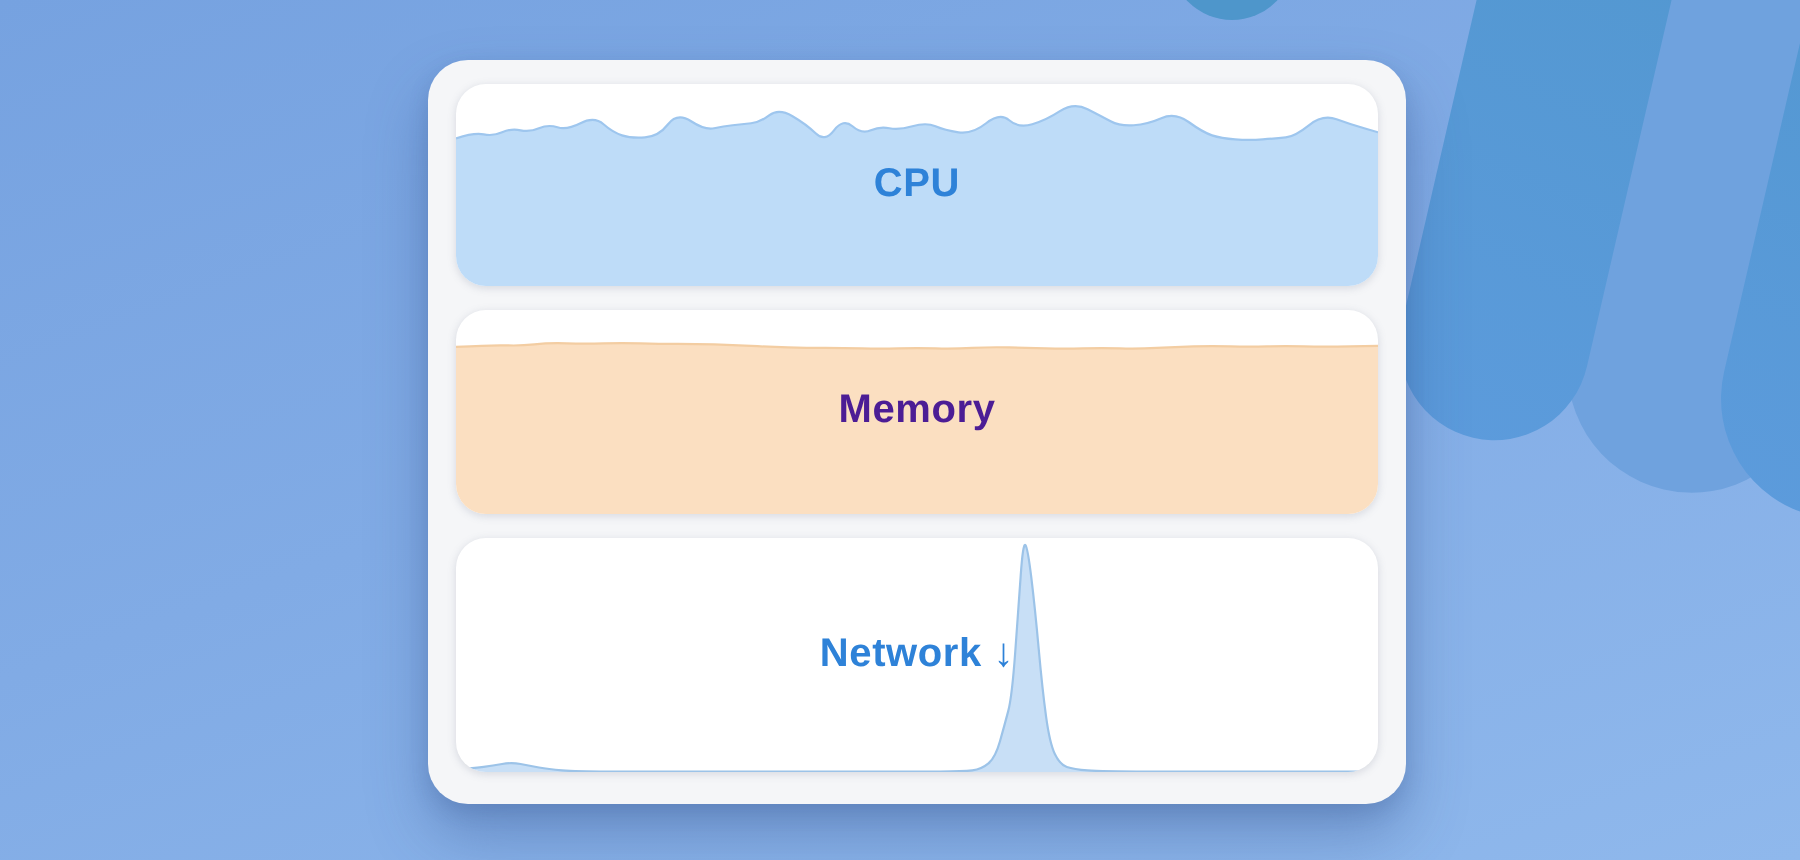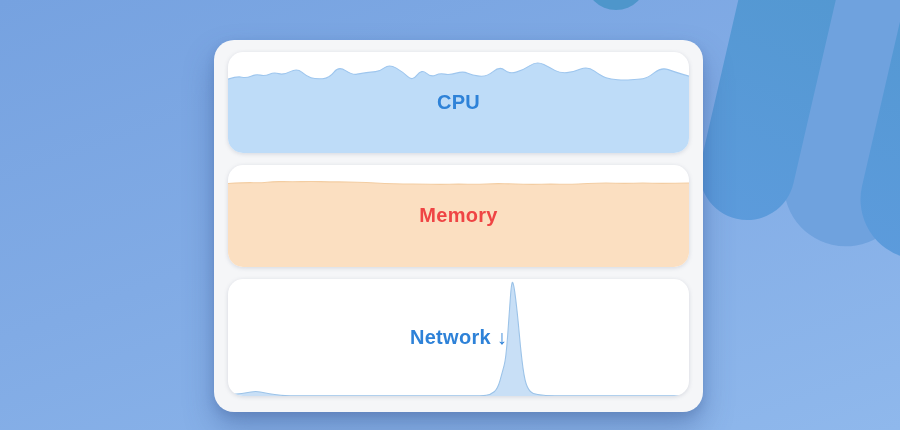--- a/index.html
+++ b/index.html
@@ -9,21 +9,21 @@
     background:linear-gradient(160deg,#76A2E0 0%,#81ABE5 45%,#8FB8EC 100%);
   }
   
   .stripe{position:absolute;border-radius:70px;}
   .stripe-light{left:816px;top:-160px;width:124px;height:410px;transform:rotate(13deg);}
   .stripe-big{left:734px;top:-176px;width:95px;height:400px;border-radius:48px;transform:rotate(13deg);}
   .stripe-right{left:892px;top:-137px;width:120px;height:400px;border-radius:60px;transform:rotate(13deg);}
   .stripe-cap{left:585px;top:-52px;width:62px;height:62px;border-radius:50%;}
   
   .card{
-    position:absolute;left:214px;top:40px;width:489px;height:372px;
+    position:absolute;left:214px;top:30px;width:489px;height:372px;
     box-sizing:border-box;background:#F5F6F8;border-radius:20px;
     padding:12px 14px 16px 14px;display:flex;flex-direction:column;gap:12px;
     box-shadow:0 16px 30px rgba(45,75,135,.35),0 4px 10px rgba(45,75,135,.18);
   }
   .panel{
     position:relative;border-radius:15px;background:#ffffff;overflow:hidden;
     box-shadow:0 1px 4px rgba(100,110,135,.22);
   }
   .panel.h-cpu{height:106px;}
   .panel.h-mem{height:108px;}
@@ -50,21 +50,21 @@
         <path d="M 0 27 Q 2 24 3 25 Q 4 26 5 24 Q 6 22 7 23 Q 8 24 9 22 Q 10 20 11 21.5 Q 12 23 13.5 19.5 Q 15 16 16 20 Q 17 24 18 25.5 Q 19 27 20.5 26.5 Q 22 26 23 20 Q 24 14 25.5 18.5 Q 27 23 28 22 Q 29 21 30 20.5 Q 31 20 32 19.5 Q 33 19 34 15.5 Q 35 12 36.5 16 Q 38 20 39 24.5 Q 40 29 41 23 Q 42 17 43 21 Q 44 25 45 23 Q 46 21 47 22 Q 48 23 49.5 21 Q 51 19 52 21 Q 53 23 54.5 24 Q 56 25 57.5 19.5 Q 59 14 60 18 Q 61 22 62.5 20 Q 64 18 65.5 13.5 Q 67 9 68.5 12.5 Q 70 16 71 18.5 Q 72 21 73.5 20.5 Q 75 20 76.5 17 Q 78 14 79.5 19 Q 81 24 82 25.5 Q 83 27 84.5 27.5 Q 86 28 87.5 27.5 Q 89 27 90 26.5 Q 91 26 92.5 20.5 Q 94 15 95.5 17.5 Q 97 20 98.5 22 L 100 24" fill="none" stroke="#9EC6EE" stroke-width="1.1" vector-effect="non-scaling-stroke"></path>
       </svg>
     <div class="panel-label" style="color: rgb(46, 130, 216);">CPU</div>
   </div>
 
   <div class="panel h-mem">
     <svg class="chart" viewBox="0 0 100 100" preserveAspectRatio="none">
         <path d="M 0 18 Q 4 17 5.5 17.25 Q 7 17.5 8.5 16.75 Q 10 16 12 16.25 Q 14 16.5 16 16.25 Q 18 16 20 16.25 Q 22 16.5 24 16.5 Q 26 16.5 28 16.75 Q 30 17 32 17.5 Q 34 18 36 18.25 Q 38 18.5 40 18.5 Q 42 18.5 44 18.75 Q 46 19 48 18.75 Q 50 18.5 52 18.75 Q 54 19 56 18.5 Q 58 18 60 18.25 Q 62 18.5 64 18.75 Q 66 19 68 18.75 Q 70 18.5 72 18.75 Q 74 19 76 18.5 Q 78 18 80 17.75 Q 82 17.5 84 17.75 Q 86 18 88 17.75 Q 90 17.5 92 17.75 Q 94 18 97 17.75 L 100 17.5 L 100 103 L 0 103 Z" fill="#FBDFC1"></path>
         <path d="M 0 18 Q 4 17 5.5 17.25 Q 7 17.5 8.5 16.75 Q 10 16 12 16.25 Q 14 16.5 16 16.25 Q 18 16 20 16.25 Q 22 16.5 24 16.5 Q 26 16.5 28 16.75 Q 30 17 32 17.5 Q 34 18 36 18.25 Q 38 18.5 40 18.5 Q 42 18.5 44 18.75 Q 46 19 48 18.75 Q 50 18.5 52 18.75 Q 54 19 56 18.5 Q 58 18 60 18.25 Q 62 18.5 64 18.75 Q 66 19 68 18.75 Q 70 18.5 72 18.75 Q 74 19 76 18.5 Q 78 18 80 17.75 Q 82 17.5 84 17.75 Q 86 18 88 17.75 Q 90 17.5 92 17.75 Q 94 18 97 17.75 L 100 17.5" fill="none" stroke="#F3CDA2" stroke-width="1.1" vector-effect="non-scaling-stroke"></path>
       </svg>
-    <div class="panel-label" style="color: #ef4444;">Memory</div>
+    <div class="panel-label" style="color: #4c1d95;">Memory</div>
   </div>
 
   <div class="panel h-net">
     <svg class="chart" viewBox="0 0 100 100" preserveAspectRatio="none">
         <path d="M 0 99 Q 2 98.5 3 98 Q 4 97.5 5 96.75 Q 6 96 7 96.75 Q 8 97.5 9 98.25 Q 10 99 11.5 99.5 Q 13 100 16.5 100 Q 20 100 25 100 Q 30 100 35 100 Q 40 100 45 100 Q 50 100 52.5 100 Q 55 100 56 99.5 Q 57 99 57.75 96.5 Q 58.5 94 59 87 Q 59.5 80 59.9 74 Q 60.3 68 60.65 49 Q 61 30 61.25 16 Q 61.5 2 61.75 3 Q 62 4 62.4 17 Q 62.8 30 63.2 47.5 Q 63.6 65 64 76.5 Q 64.4 88 64.95 92.5 Q 65.5 97 66.25 98 Q 67 99 68.5 99.5 Q 70 100 75 100 Q 80 100 85 100 Q 90 100 95 100 L 100 100 L 100 103 L 0 103 Z" fill="#C8DFF6"></path>
         <path d="M 0 99 Q 2 98.5 3 98 Q 4 97.5 5 96.75 Q 6 96 7 96.75 Q 8 97.5 9 98.25 Q 10 99 11.5 99.5 Q 13 100 16.5 100 Q 20 100 25 100 Q 30 100 35 100 Q 40 100 45 100 Q 50 100 52.5 100 Q 55 100 56 99.5 Q 57 99 57.75 96.5 Q 58.5 94 59 87 Q 59.5 80 59.9 74 Q 60.3 68 60.65 49 Q 61 30 61.25 16 Q 61.5 2 61.75 3 Q 62 4 62.4 17 Q 62.8 30 63.2 47.5 Q 63.6 65 64 76.5 Q 64.4 88 64.95 92.5 Q 65.5 97 66.25 98 Q 67 99 68.5 99.5 Q 70 100 75 100 Q 80 100 85 100 Q 90 100 95 100 L 100 100" fill="none" stroke="#9CC3E8" stroke-width="1.1" vector-effect="non-scaling-stroke"></path>
       </svg>
     <div class="panel-label" style="color: rgb(46, 130, 216);">Network ↓</div>
   </div>
 

